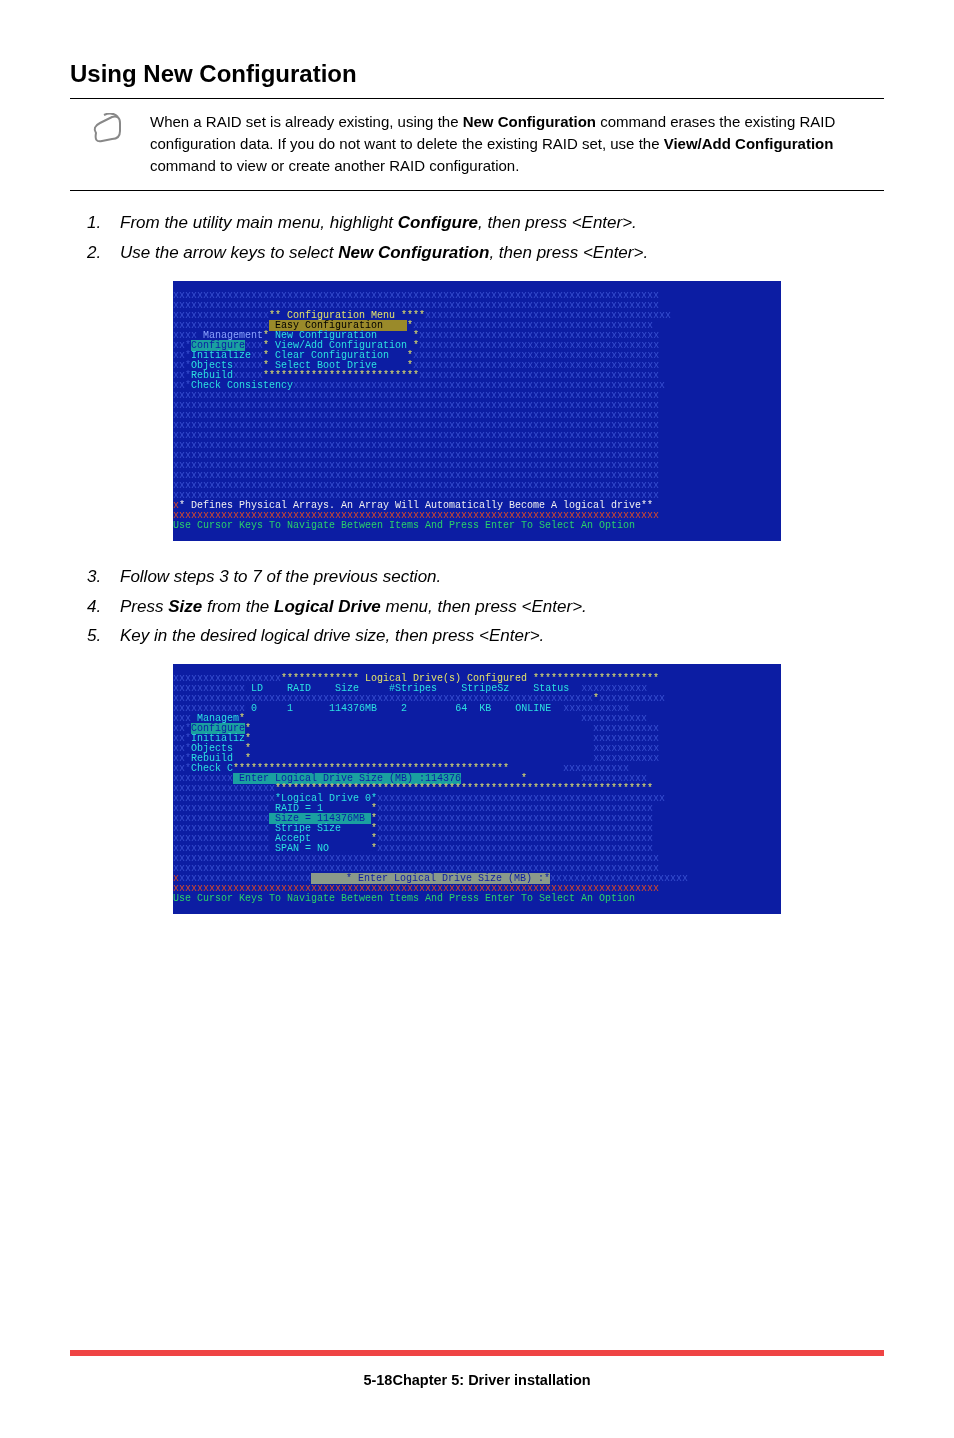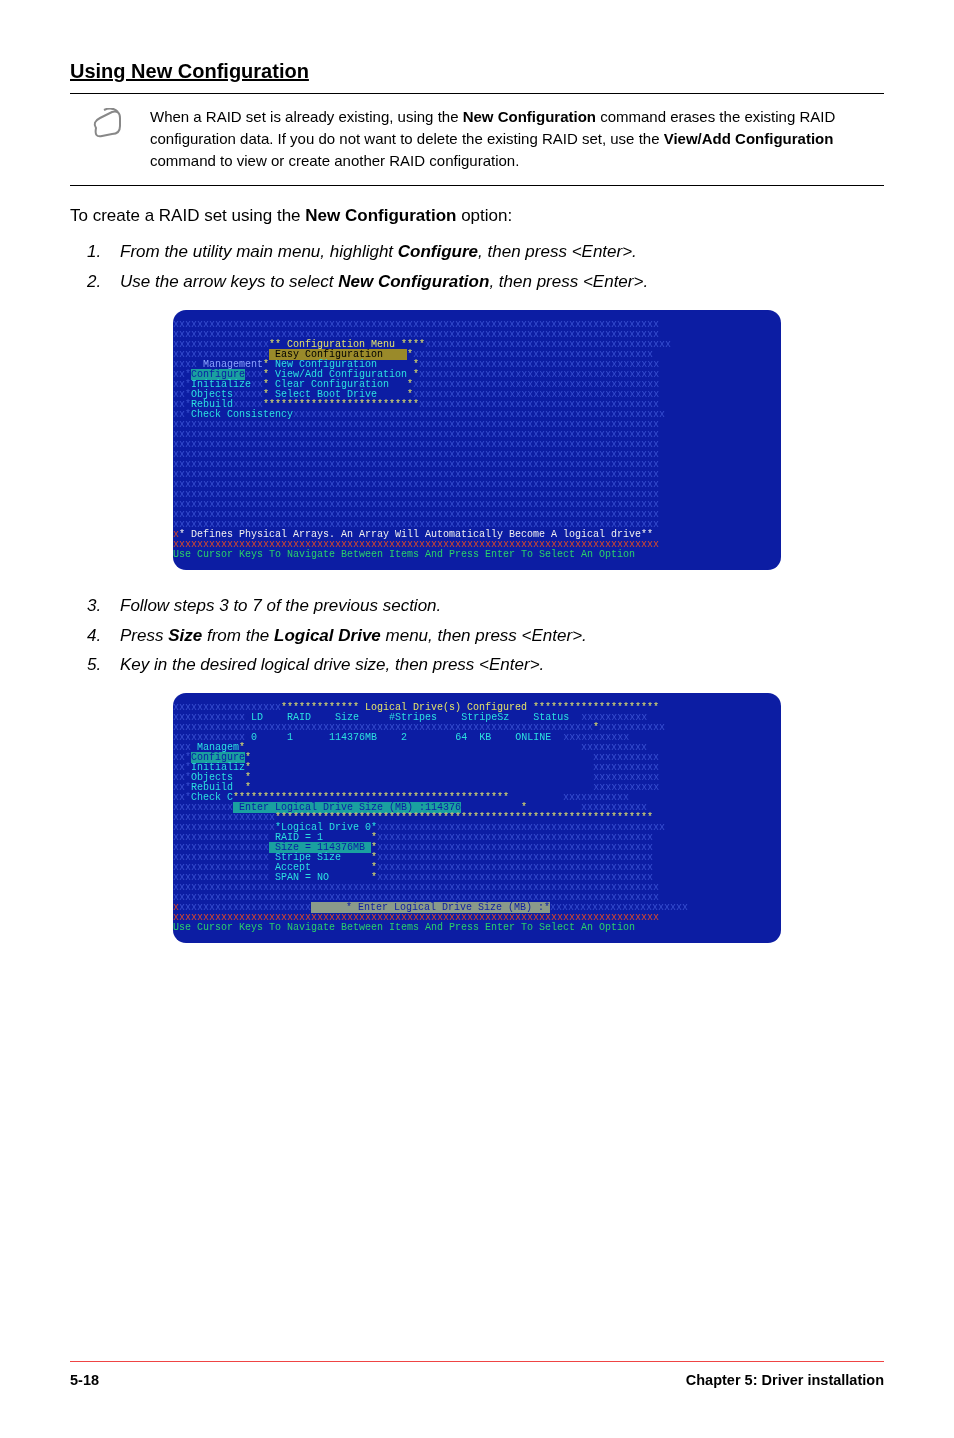--- a/index.html
+++ b/index.html
@@ -12,25 +12,24 @@
   }
   .page {
     padding: 60px 70px 50px 70px;
     box-sizing: border-box;
     min-height: 1438px;
     display: flex;
     flex-direction: column;
   }
   .content-area { flex: 1; }
   h2.title {
-    font-size: 20px;
+    font-size: 24px;
     font-weight: bold;
     margin: 0 0 6px 0;
     padding-bottom: 4px;
-    text-decoration: underline;
   }
   .rule {
     border: none;
     border-top: 1px solid #000;
     margin: 0 0 12px 0;
   }
   .note-block {
     display: flex;
     align-items: flex-start;
     padding: 0 0 8px 0;
@@ -75,40 +74,39 @@
     margin: 8px auto 24px auto;
     background: #0c1da3;
     color: #e8e8e8;
     font-family: "Courier New", monospace;
     font-size: 10px;
     line-height: 1.0;
     letter-spacing: 0;
     padding: 0;
     overflow: hidden;
     white-space: pre;
-    border-radius: 13px;
   }
   .clr-cyan   { color: #2ce0e0; }
   .clr-ltblue { color: #8aa2ff; }
   .clr-yellow { color: #e2e26a; }
   .clr-dkblue { color: #374ecf; }
   .clr-red    { color: #d64a2e; }
   .clr-green  { color: #2bd06a; }
   .clr-white  { color: #f0f0f0; }
   .bg-yellow  { background: #9a8a2a; color:#000; }
   .bg-cyan    { background: #1aa0a0; color:#0c1da3; }
   .bg-msg     { background: #8a9a8a; color: #0c1da3; padding-left: 35px; }
 
   .footer {
     display: flex;
-    justify-content: space-between;
+    justify-content: center;
     font-size: 14.5px;
     font-weight: bold;
-    border-top: 1px solid #ef4444;
-    padding-top: 10px;
+    border-top: 6px solid #ef4444;
+    padding-top: 16px;
     margin-top: 24px;
   }
 </style>
 </head>
 <body>
 
 <div class="page">
 <div class="content-area">
 
   <h2 class="title">Using New Configuration</h2>
@@ -122,23 +120,20 @@
           <path d="M14 2 Q22 -2 28 4"></path>
         </g>
       </svg>
     </span>
     <div class="note-text">
       <span>When a RAID set is already existing, using the </span><span class="b">New Configuration</span><span> command erases the existing RAID configuration data. If you do not want to delete the existing RAID set, use the </span><span class="b">View/Add Configuration</span><span> command to view or create another RAID configuration.</span>
     </div>
   </div>
   <hr class="rule2">
 
-  <p class="lead">
-    <span>To create a RAID set using the </span><span class="b">New Configuration</span><span> option:</span>
-  </p>
 
   <ol class="steps">
     <li><span>From the utility main menu, highlight </span><span class="b">Configure</span><span>, then press &lt;Enter&gt;.</span></li>
     <li><span>Use the arrow keys to select </span><span class="b">New Configuration</span><span>, then press &lt;Enter&gt;.</span></li>
   </ol>
 
   <div class="bios">
 <span class="clr-dkblue">xxxxxxxxxxxxxxxxxxxxxxxxxxxxxxxxxxxxxxxxxxxxxxxxxxxxxxxxxxxxxxxxxxxxxxxxxxxxxxxxx</span>
 <span class="clr-dkblue">xxxxxxxxxxxxxxxxxxxxxxxxxxxxxxxxxxxxxxxxxxxxxxxxxxxxxxxxxxxxxxxxxxxxxxxxxxxxxxxxx</span>
 <span class="clr-dkblue">xxxxxxxxxxxxxxxx</span><span class="clr-yellow">** Configuration Menu ****</span><span class="clr-dkblue">xxxxxxxxxxxxxxxxxxxxxxxxxxxxxxxxxxxxxxxxx</span>

